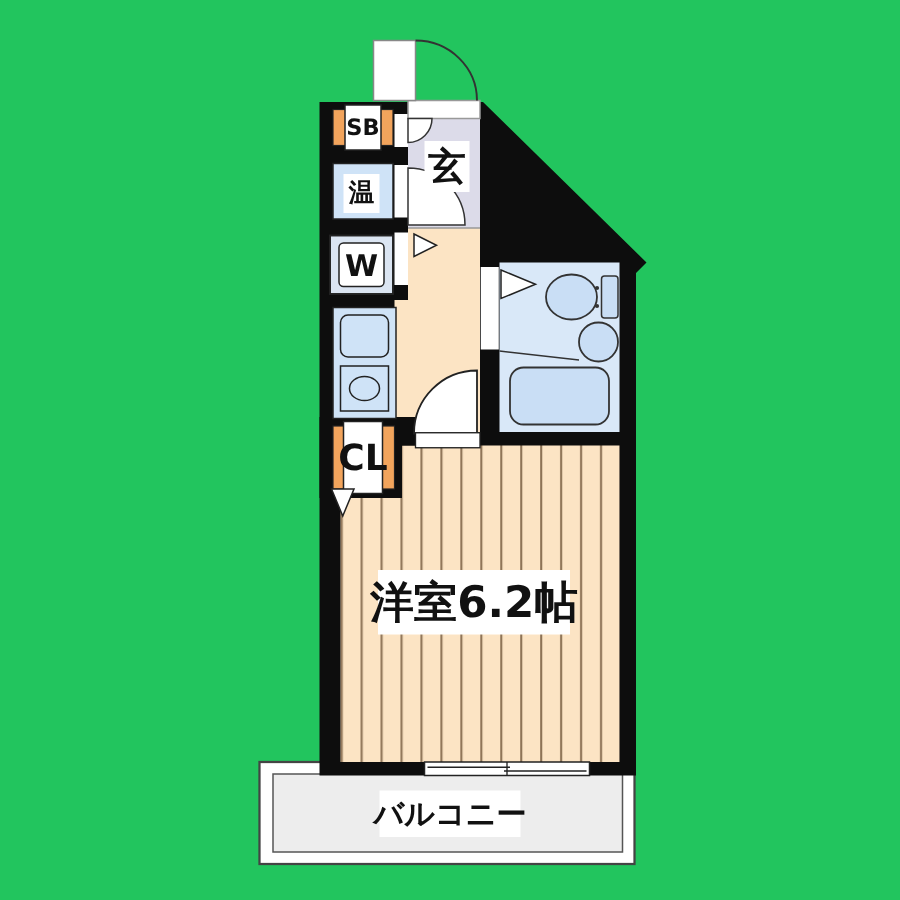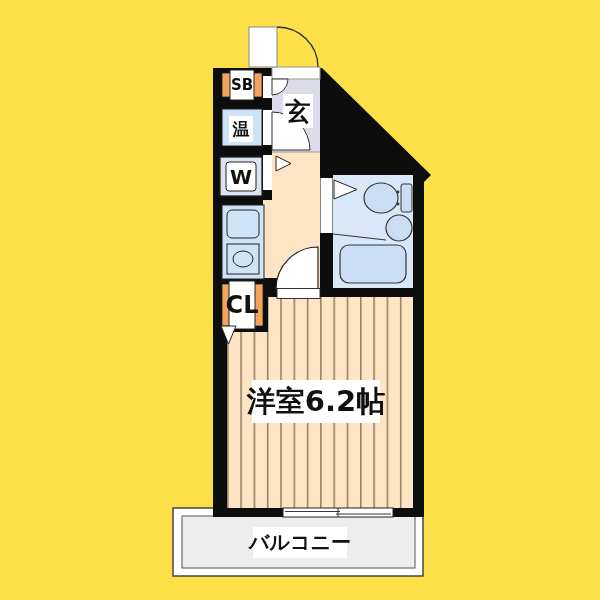--- a/index.html
+++ b/index.html
@@ -1,19 +1,19 @@
 <!DOCTYPE html>
 <html><head>
 <meta charset="utf-8">
 <style>
   html,body{margin:0;padding:0;background:#ffffff;}
   #canvas{
     position:relative;
     width:600px;height:600px;
-    background:#fde047;
+    background:#22c55e;
     font-family:"DejaVu Sans", sans-serif;
     overflow:hidden;
   }
   svg{display:block;}
   text{fill:#111;}
 </style>
 </head>
 <body>
 
 <div id="canvas">

